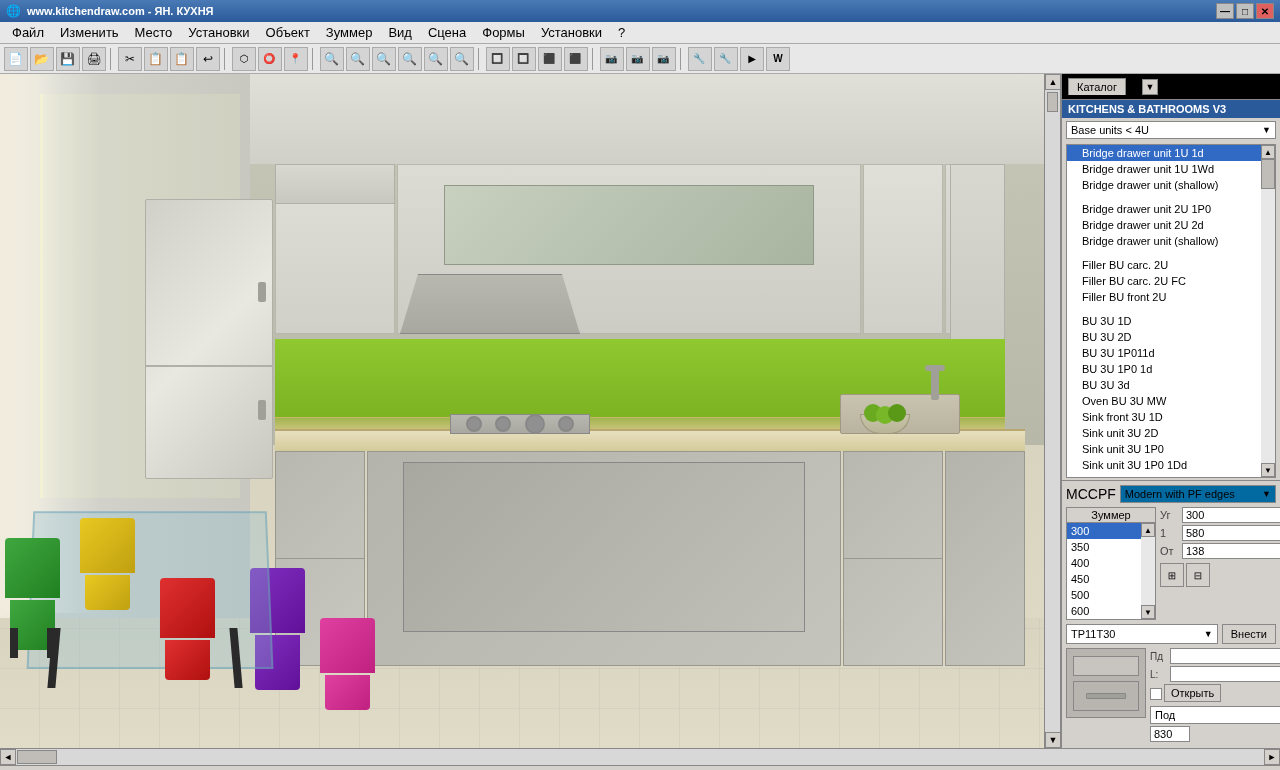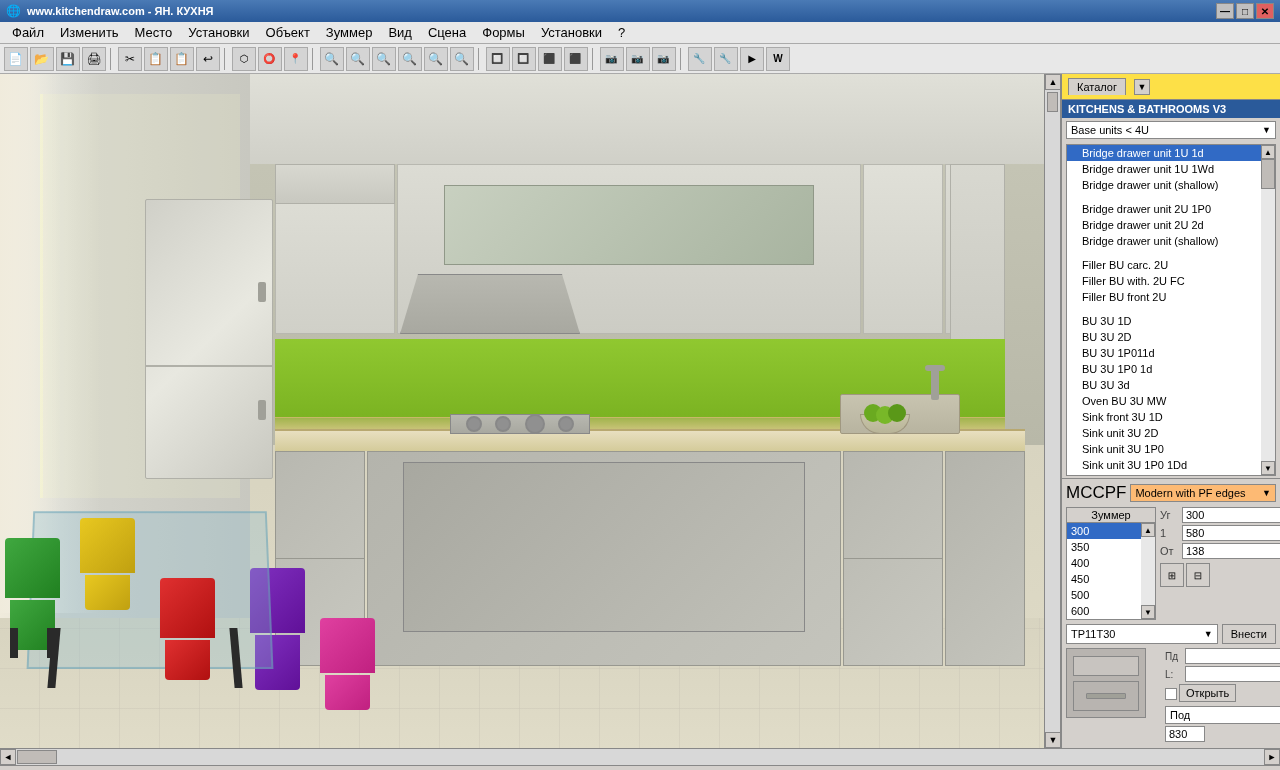--- a/index.html
+++ b/index.html
@@ -81,26 +81,26 @@
       width: 220px;
       background: #d4d0cc;
       border-left: 2px solid #888;
       display: flex;
       flex-direction: column;
       overflow: hidden;
     }
 
     
     .catalog-header {
-      background: #fde047;
+      background: #000000;
       border-bottom: 1px solid #888;
       padding: 4px 6px;
       display: flex;
       align-items: center;
-      gap: 8px;
+      gap: 16px;
     }
     .catalog-tab {
       background: #c8c4c0;
       border: 1px solid #888;
       border-bottom: none;
       padding: 2px 8px;
       font-size: 11px;
       cursor: pointer;
     }
     .catalog-tab.active { background: #d4d0cc; }
@@ -145,21 +145,21 @@
 
     
     .profile-row {
       display: flex;
       align-items: center;
       gap: 4px;
       margin-bottom: 4px;
     }
     .profile-select {
       flex: 1;
-      background: #fdba74;
+      background: #0369a1;
       border: 1px solid #888;
       padding: 2px 4px;
       font-size: 11px;
       display: flex; align-items: center; justify-content: space-between;
     }
 
     
     .size-panel {
       display: flex;
       gap: 4px;
@@ -208,21 +208,21 @@
       border: 1px solid #888;
       padding: 3px 8px;
       font-size: 11px;
       cursor: pointer;
       white-space: nowrap;
     }
 
     
     .preview-section {
       display: flex;
-      gap: 19px;
+      gap: 4px;
     }
     .preview-img {
       width: 80px; height: 70px;
       background: #c8c4c0;
       border: 1px solid #888;
       display: flex; align-items: center; justify-content: center;
       font-size: 10px; color: #666;
     }
     .preview-drawer {
       width: 78px; height: 68px;
@@ -598,21 +598,21 @@
       <div class="catalog-list-inner">
         <div class="catalog-item selected">Bridge drawer unit 1U 1d</div>
         <div class="catalog-item">Bridge drawer unit 1U 1Wd</div>
         <div class="catalog-item">Bridge drawer unit (shallow)</div>
         <div class="catalog-item group-spacer"></div>
         <div class="catalog-item">Bridge drawer unit 2U 1P0</div>
         <div class="catalog-item">Bridge drawer unit 2U 2d</div>
         <div class="catalog-item">Bridge drawer unit (shallow)</div>
         <div class="catalog-item group-spacer"></div>
         <div class="catalog-item">Filler BU carc. 2U</div>
-        <div class="catalog-item">Filler BU with. 2U FC</div>
+        <div class="catalog-item">Filler BU carc. 2U FC</div>
         <div class="catalog-item">Filler BU front 2U</div>
         <div class="catalog-item group-spacer"></div>
         <div class="catalog-item">BU 3U 1D</div>
         <div class="catalog-item">BU 3U 2D</div>
         <div class="catalog-item">BU 3U 1P011d</div>
         <div class="catalog-item">BU 3U 1P0 1d</div>
         <div class="catalog-item">BU 3U 3d</div>
         <div class="catalog-item">Oven BU 3U MW</div>
         <div class="catalog-item">Sink front 3U 1D</div>
         <div class="catalog-item">Sink unit 3U 2D</div>
@@ -626,21 +626,21 @@
         <div class="sb-track">
           <div class="sb-thumb"></div>
         </div>
         <div class="sb-btn">▼</div>
       </div>
     </div>
 
     <div class="bottom-panel">
 
       <div class="profile-row">
-        <span style="font-size:17px;">МССРF</span>
+        <span style="font-size:14px;">МССРF</span>
         <div class="profile-select">
           <span>Modern with PF edges</span>
           <span style="font-size:9px;">▼</span>
         </div>
       </div>
 
       <div class="size-panel">
         <div>
           <div style="text-align:center;font-size:11px;padding:1px 0;border:1px solid #888;border-bottom:none;background:#d4d0cc;">Зуммер</div>
           <div class="size-list-wrapper">

